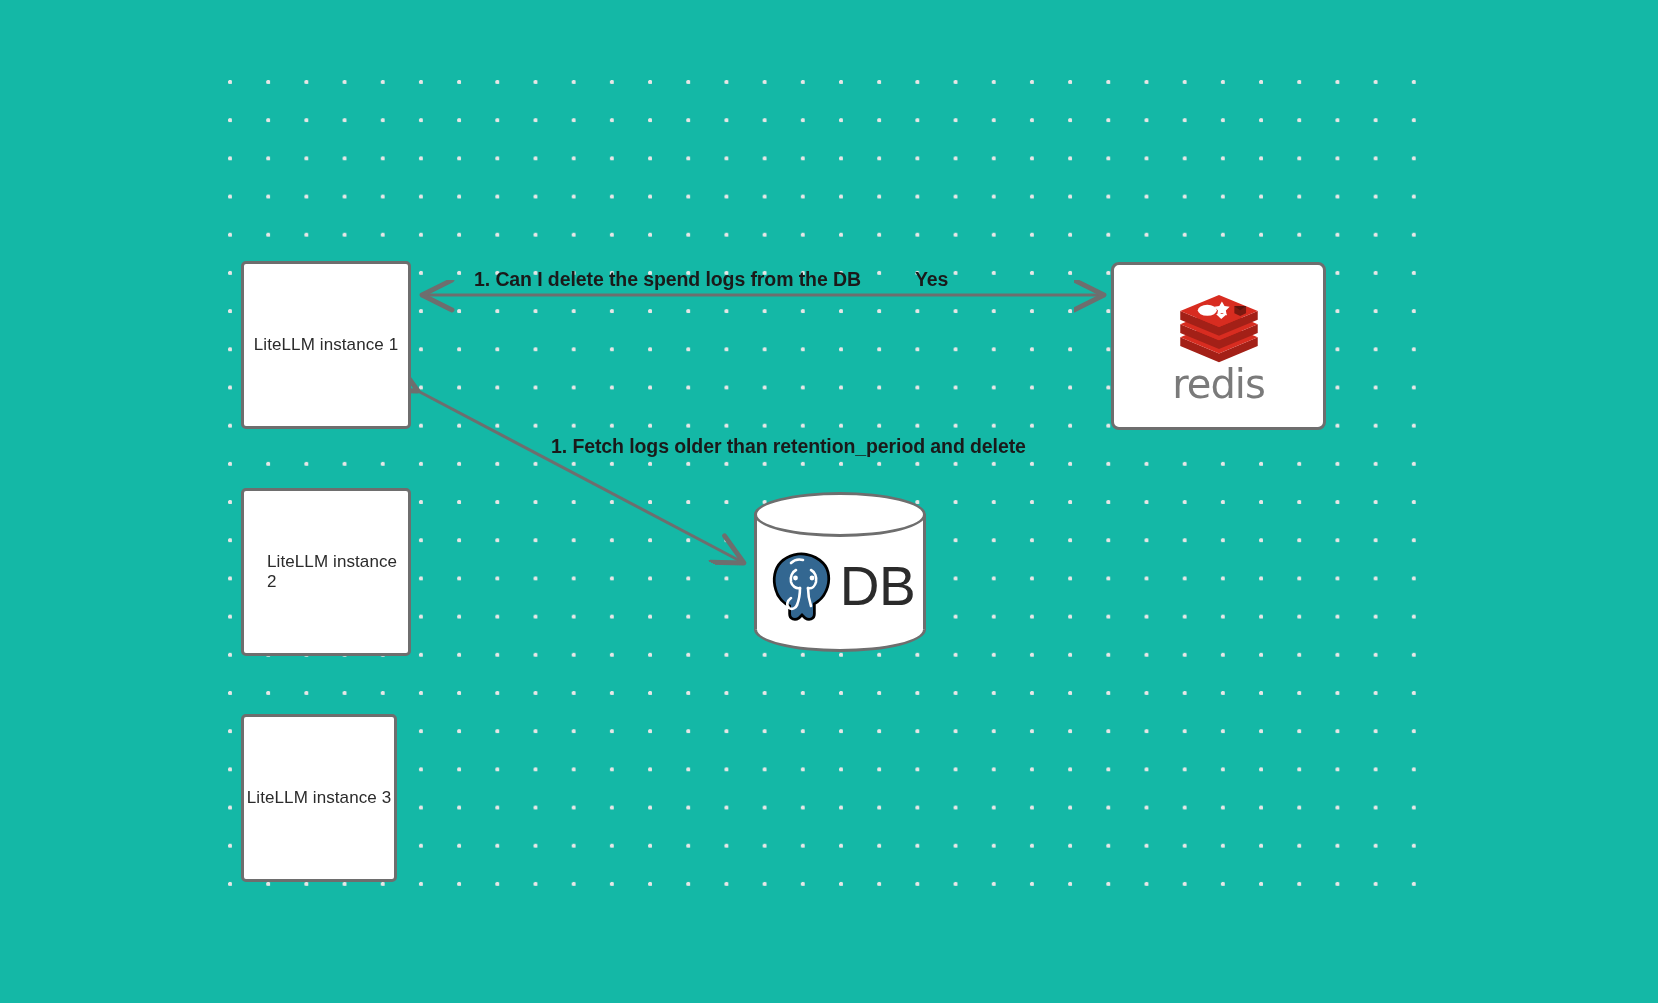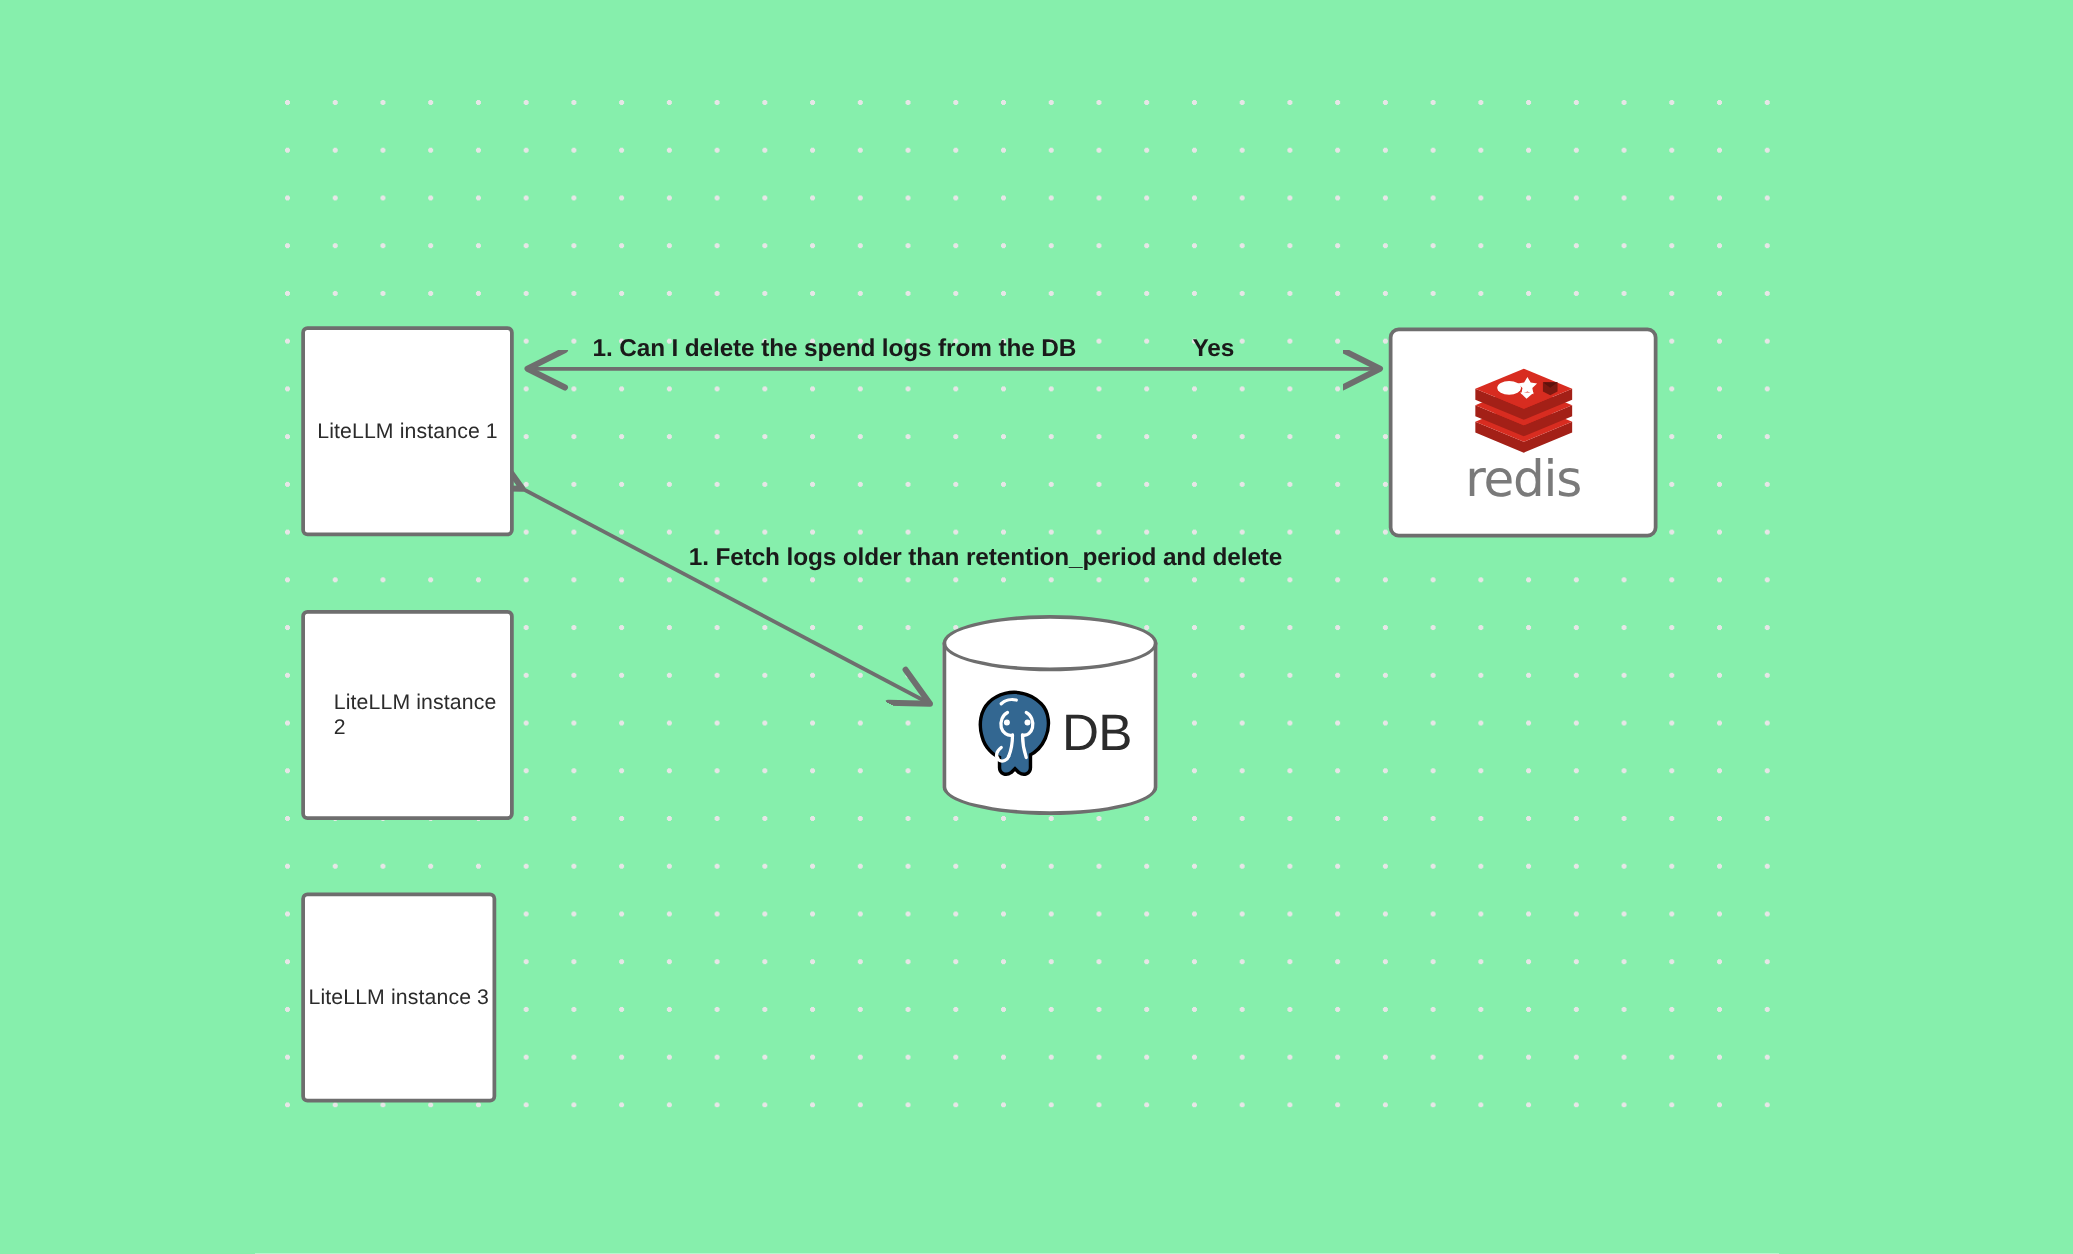--- a/index.html
+++ b/index.html
@@ -10,21 +10,21 @@
     background: #ffffff;
   }
   body {
     font-family: "Liberation Sans", sans-serif;
   }
 
   #canvas {
     position: relative;
     width: 1658px;
     height: 1003px;
-    background: #86efac;
+    background: #14b8a6;
     overflow: hidden;
   }
 
   
   #dot-grid {
     position: absolute;
     left: 228px;
     top: 80px;
     width: 1188px;
     height: 806px;
@@ -125,39 +125,39 @@
     position: absolute;
     left: 0; top: 46px;
     width: 172px; height: 96px;
     display: flex;
     align-items: center;
     justify-content: center;
     gap: 1px;
   }
   #db-text {
     font-family: "Liberation Sans", sans-serif;
-    font-size: 41px;
+    font-size: 55px;
     font-weight: 400;
     color: #2b2b2b;
     letter-spacing: -0.5px;
     margin-left: -2px;
   }
 
   
   .edge-label {
     position: absolute;
     font-family: "Liberation Sans", sans-serif;
     font-weight: bold;
     font-size: 19.5px;
     color: #1a1a1a;
     white-space: nowrap;
     letter-spacing: -0.1px;
   }
   #label-1-q { left: 474px; top: 268px; }
-  #label-1-a { left: 954px; top: 268px; }
+  #label-1-a { left: 915px; top: 268px; }
   #label-2   { left: 551px; top: 435px; }
 
   #edge-layer {
     position: absolute;
     left: 0; top: 0;
     width: 1658px; height: 1003px;
     pointer-events: none;
   }
 </style>
 </head>

